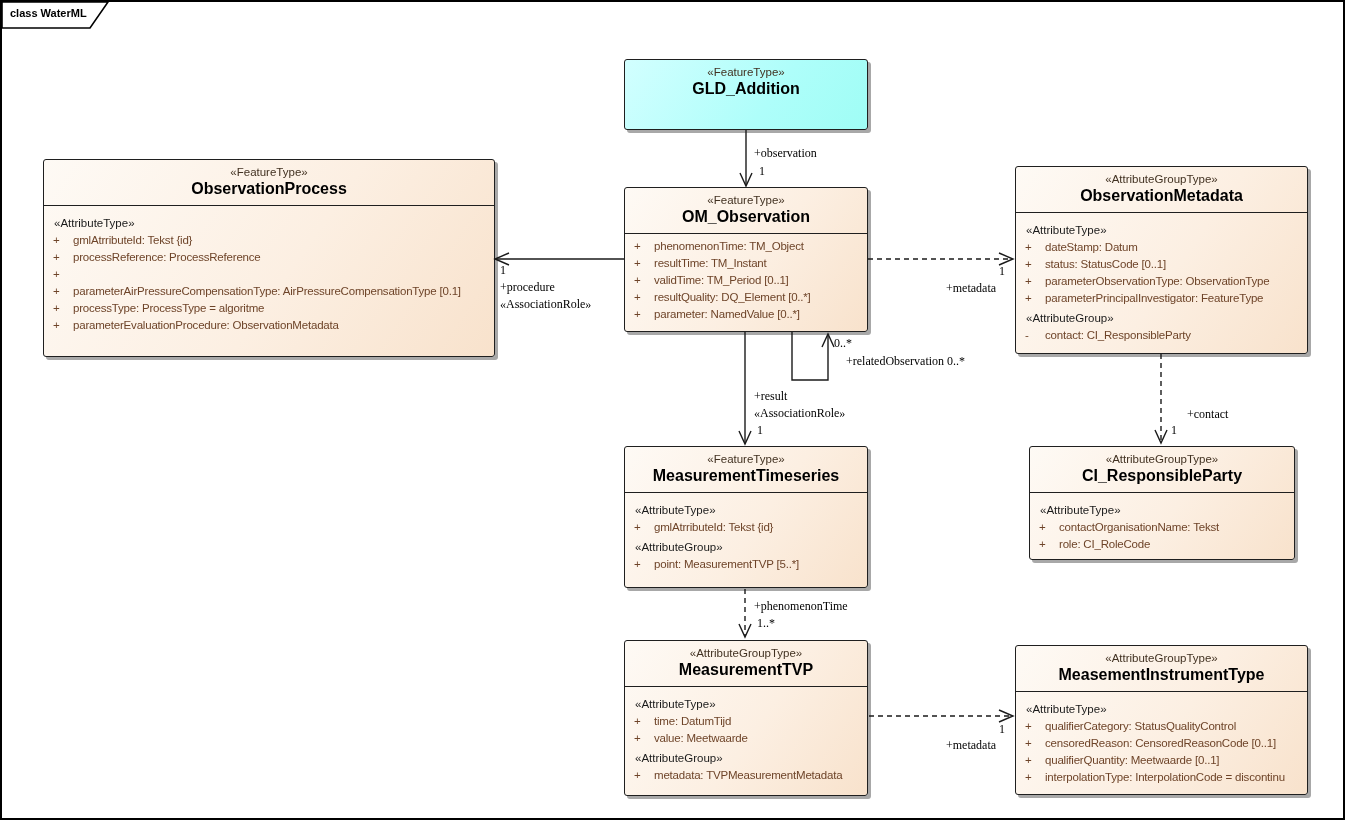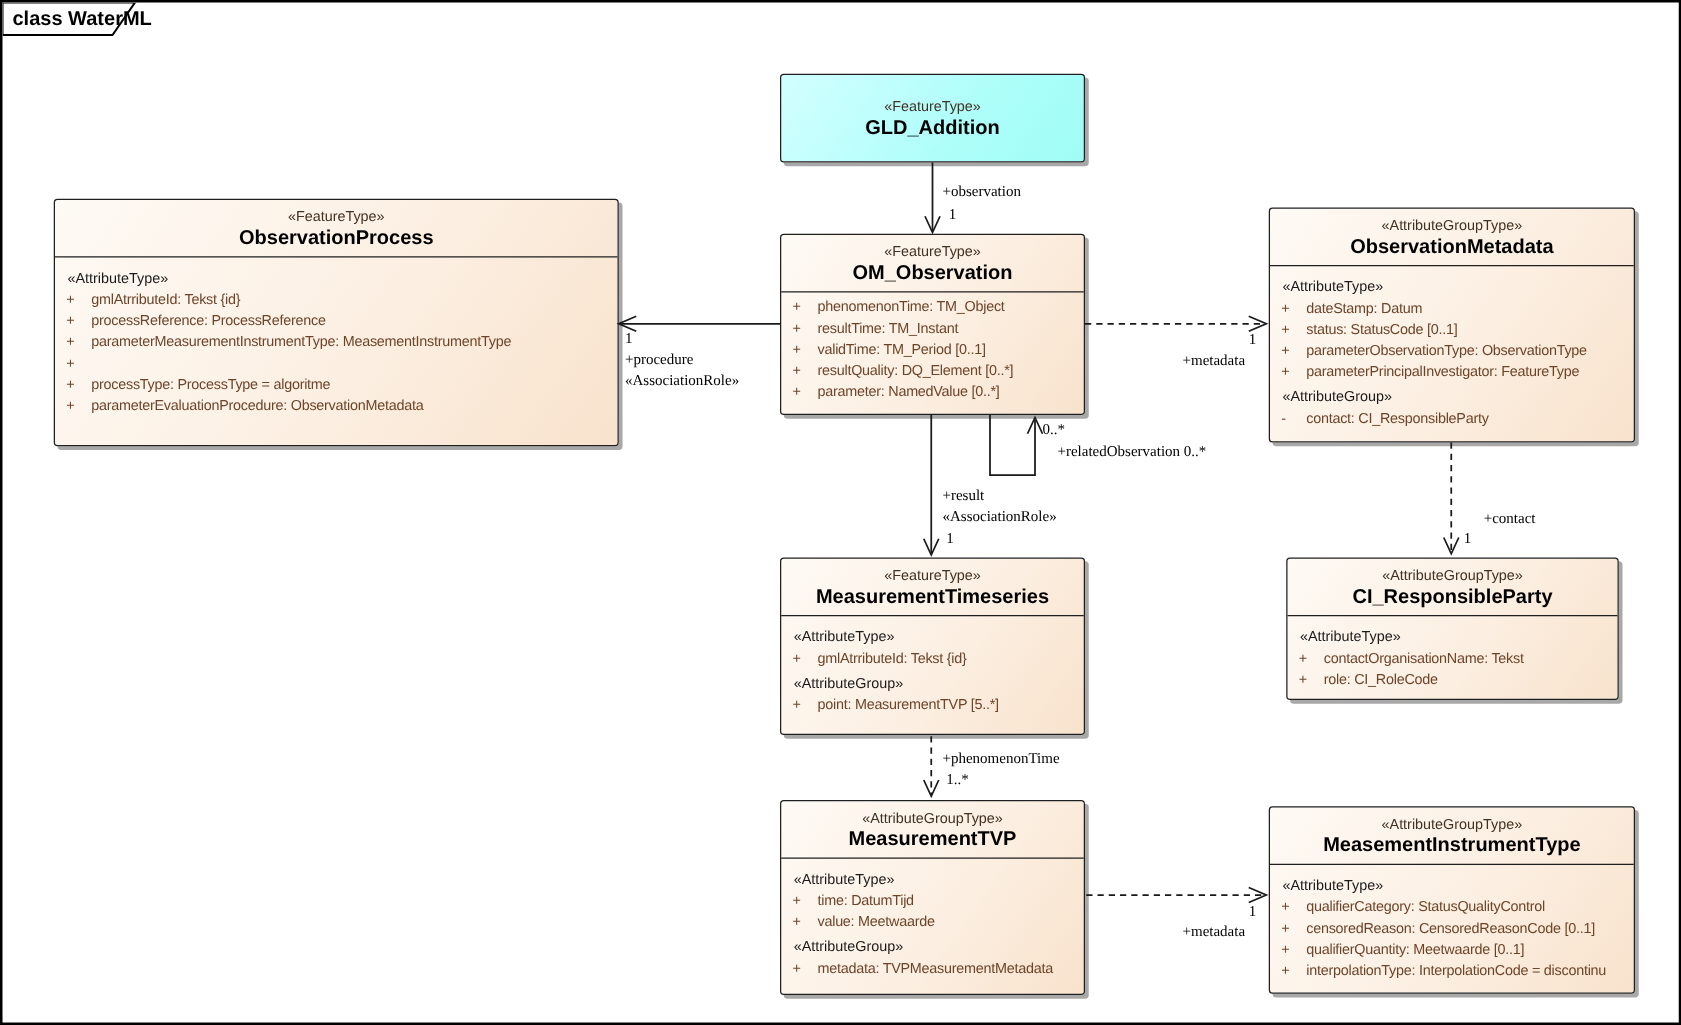--- a/index.html
+++ b/index.html
@@ -4,34 +4,34 @@
 <style>
   html,body{margin:0;padding:0;background:#fff;}
   #canvas{
     position:relative;width:1345px;height:820px;background:#ffffff;
     border:2px solid #000;box-sizing:border-box;overflow:hidden;
     font-family:"Liberation Sans","DejaVu Sans",sans-serif;
   }
   
   #tab{position:absolute;left:0;top:0;width:112px;height:30px;}
   #tab-label{
-    position:absolute;left:8px;top:5px;font-size:16px;font-weight:bold;color:#000;
+    position:absolute;left:8px;top:5px;font-size:11px;font-weight:bold;color:#000;
     white-space:nowrap;
   }
   
   .uml-class{
     position:absolute;box-sizing:border-box;
     border:1.6px solid #1f1f1f;border-radius:3px;
     background:linear-gradient(125deg,#fefaf5 0%,#fcefe2 55%,#f8e2cc 100%);
     box-shadow:3px 3px 0 #a8a8a8;
     display:flex;flex-direction:column;
   }
   .uml-class.cyan{background:linear-gradient(125deg,#d2ffff 0%,#aefefa 60%,#9ffdf5 100%);}
   .uml-head{
-    flex:0 0 auto;display:flex;flex-direction:column;justify-content:center;align-items:center;
+    flex:0 0 auto;display:flex;flex-direction:column;justify-content:flex-start;align-items:center;
     padding:5px 2px 4px 2px;
   }
   .uml-head.with-sep{border-bottom:1.4px solid #1f1f1f;height:46px;box-sizing:border-box;}
   .uml-head.solo{flex:1 1 auto;}
   .stereo{font-size:11.5px;color:#413121;line-height:15px;}
   .cname{font-size:16px;font-weight:bold;color:#000;line-height:17px;}
   .compartment{flex:1 1 auto;padding:6px 4px 2px 7px;overflow:hidden;}
   .row{white-space:nowrap;line-height:17px;font-size:11.5px;}
   .row.group{color:#1a1a1a;margin-top:3px;padding-left:3px;}
   .row.attr{color:#6e4429;display:flex;}
@@ -70,24 +70,24 @@
         <div class="row attr">
           <span class="vis">+</span>
           <span class="atext">gmlAtrributeId: Tekst {id}</span>
         </div>
         <div class="row attr">
           <span class="vis">+</span>
           <span class="atext">processReference: ProcessReference</span>
         </div>
         <div class="row attr">
           <span class="vis">+</span>
-          <span class="atext">parameterMeasurementInstrumentType: MeasementInstrumentType</span>
-        </div>
-        <div class="row attr">
-          <span class="vis">+</span>
+        </div>
+        <div class="row attr">
+          <span class="vis">+</span>
+          <span class="atext">parameterAirPressureCompensationType: AirPressureCompensationType [0.1]</span>
         </div>
         <div class="row attr">
           <span class="vis">+</span>
           <span class="atext">processType: ProcessType = algoritme</span>
         </div>
         <div class="row attr">
           <span class="vis">+</span>
           <span class="atext">parameterEvaluationProcedure: ObservationMetadata</span>
         </div>
       </div>

